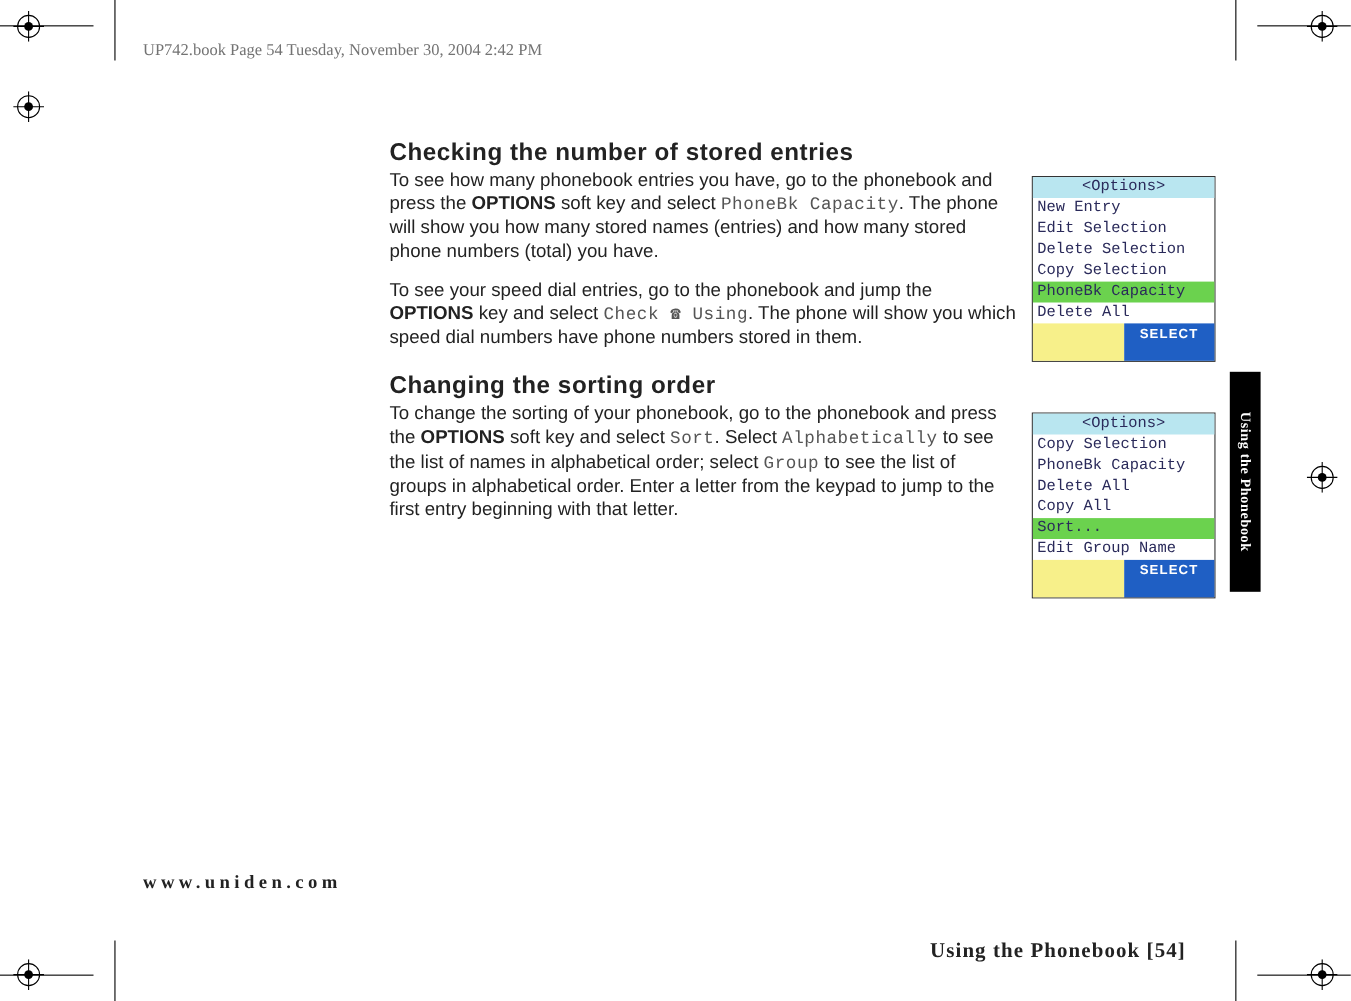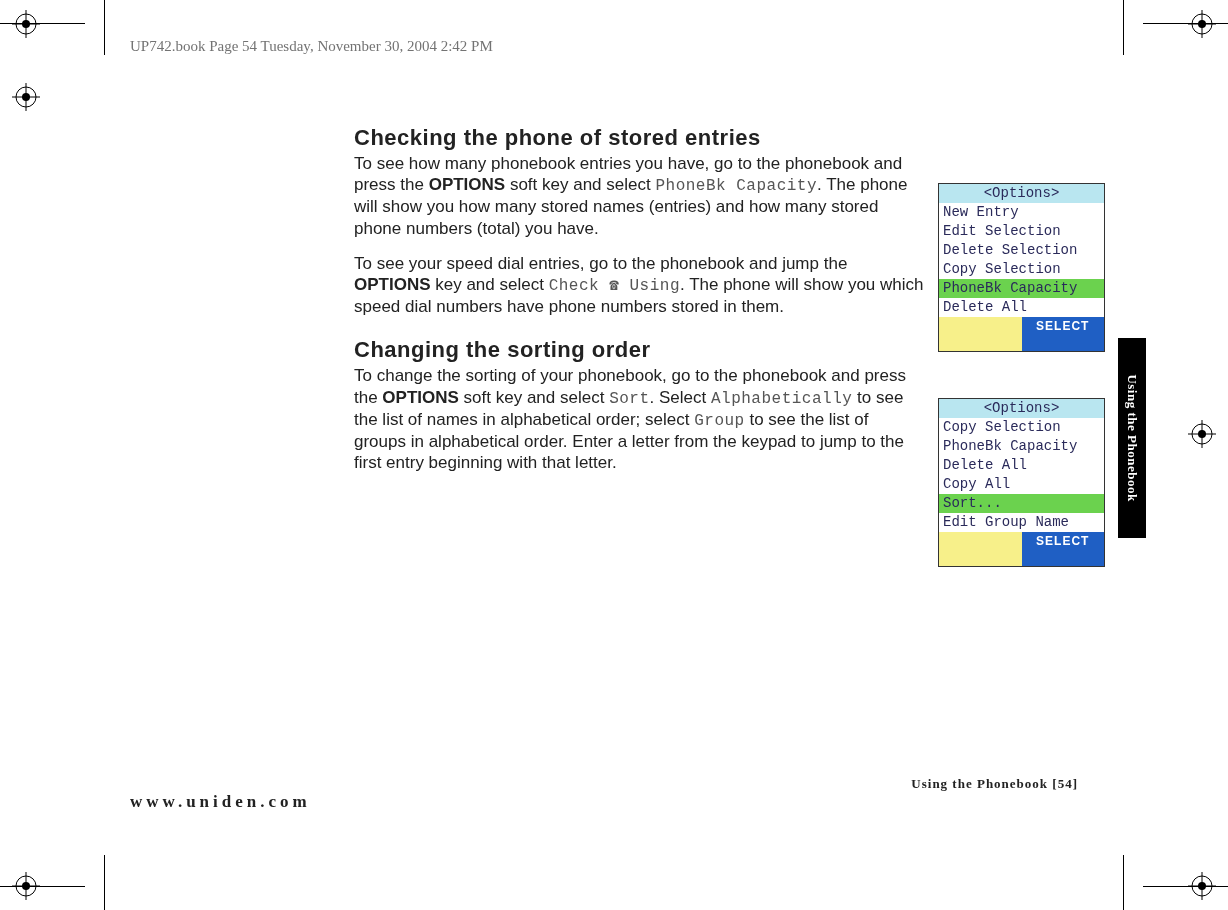--- a/index.html
+++ b/index.html
@@ -60,21 +60,20 @@
   
   .phone-screen {
     position: absolute;
     width: 165px;
     border: 1px solid #333;
     background: #fff;
     font-family: "Courier New", monospace;
     font-size: 14px;
     line-height: 17px;
     color: #2a2a5a;
-    margin-top: 23px;
   }
   .phone-screen .title-row {
     background: #b9e6f0;
     text-align: center;
     padding: 1px 2px;
     color: #2a2a5a;
   }
   .phone-screen .row {
     padding: 1px 4px;
     white-space: nowrap;
@@ -131,24 +130,24 @@
     top: 792px;
     font-family: Georgia, "Times New Roman", serif;
     font-weight: 700;
     font-size: 17px;
     letter-spacing: 4px;
     color: #222;
   }
   .footer-right {
     position: absolute;
     right: 150px;
-    top: 776px;
-    font-family: Georgia, "Times New Roman", serif;
-    font-weight: 700;
-    font-size: 13px;
+    top: 854px;
+    font-family: Georgia, "Times New Roman", serif;
+    font-weight: 700;
+    font-size: 19px;
     letter-spacing: 1px;
     color: #222;
   }
 </style>
 </head>
 <body>
 
 <div class="reg-mark" style="left:12px; top:10px;">
   <svg width="28" height="28">
       <circle cx="14" cy="14" r="10" fill="none" stroke="#000"></circle>
@@ -203,21 +202,21 @@
 <div style="position:absolute; left:0; bottom:23px; width:85px; height:1px; background:#000;"></div>
 <div style="position:absolute; right:0; bottom:23px; width:85px; height:1px; background:#000;"></div>
 <div style="position:absolute; left:104px; top:0; width:1px; height:55px; background:#000;"></div>
 <div style="position:absolute; right:104px; top:0; width:1px; height:55px; background:#000;"></div>
 <div style="position:absolute; left:104px; bottom:0; width:1px; height:55px; background:#000;"></div>
 <div style="position:absolute; right:104px; bottom:0; width:1px; height:55px; background:#000;"></div>
 
 <div class="header-line">UP742.book  Page 54  Tuesday, November 30, 2004  2:42 PM</div>
 
 <div class="content">
-  <h2>Checking the phone of stored entries</h2>
+  <h2>Checking the number of stored entries</h2>
   <p>
     <span>To see how many phonebook entries you have, go to the phonebook and press the </span><span class="bold">OPTIONS</span><span> soft key and select </span><span class="lcd-inline">PhoneBk Capacity</span><span>. The phone will show you how many stored names (entries) and how many stored phone numbers (total) you have.</span>
   </p>
   <p>
     <span>To see your speed dial entries, go to the phonebook and jump the </span><span class="bold">OPTIONS</span><span> key and select </span><span class="lcd-inline"><span>Check </span><span>☎</span><span> Using</span></span><span>. The phone will show you which speed dial numbers have phone numbers stored in them.</span>
   </p>
 
   <h2 style="margin-top:20px;">Changing the sorting order</h2>
   <p>
     <span>To change the sorting of your phonebook, go to the phonebook and press the </span><span class="bold">OPTIONS</span><span> soft key and select </span><span class="lcd-inline">Sort</span><span>. Select </span><span class="lcd-inline">Alphabetically</span><span> to see the list of names in alphabetical order; select </span><span class="lcd-inline">Group</span><span> to see the list of groups in alphabetical order. Enter a letter from the keypad to jump to the first entry beginning with that letter.</span>

